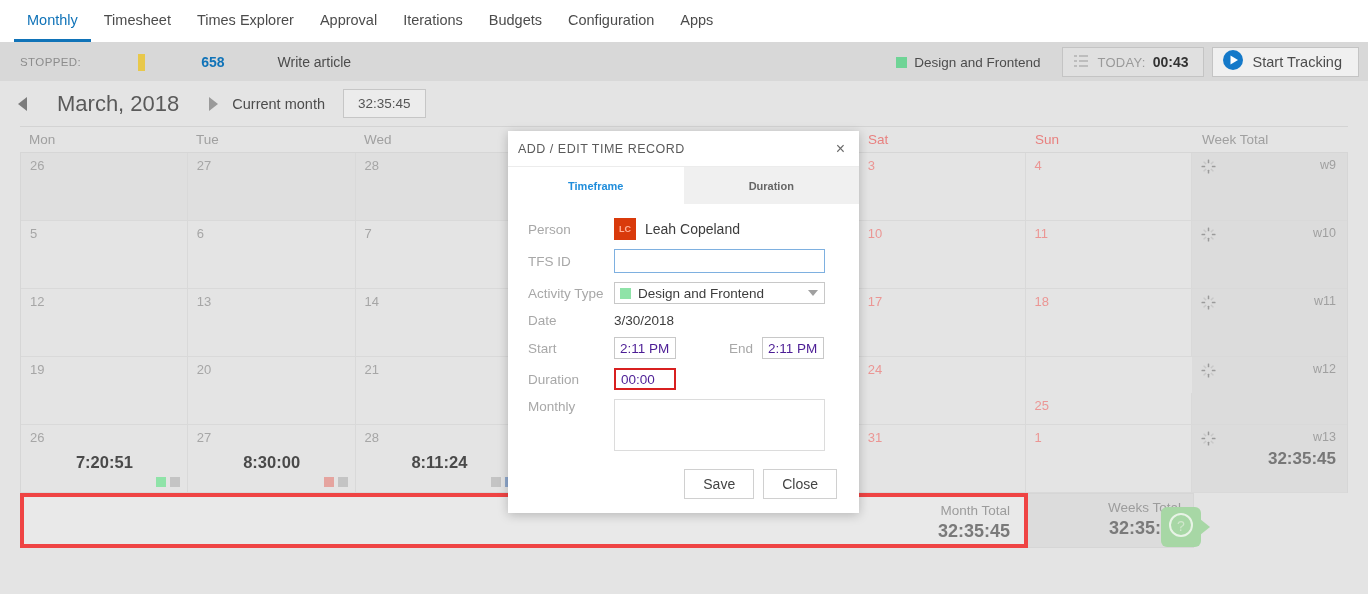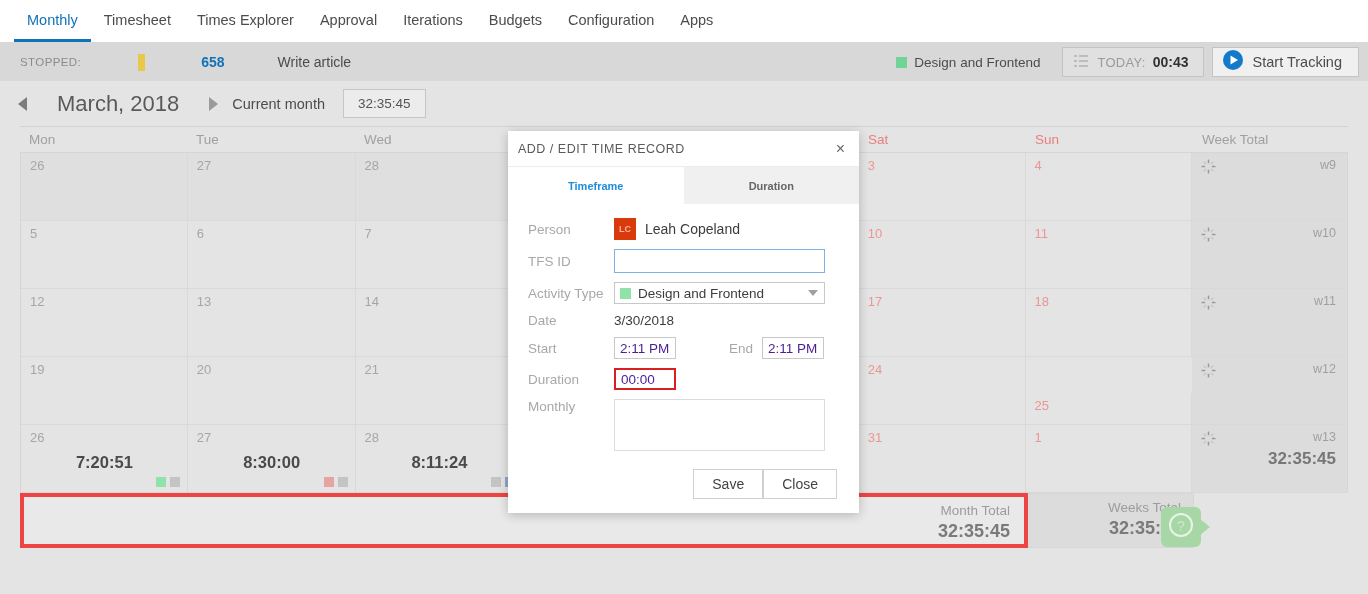--- a/index.html
+++ b/index.html
@@ -332,20 +332,21 @@
   #end-label { font-size: 13.5px; color: #a8a8a8; margin-left: 53px; margin-right: 9px; }
   #comment-box {
     width: 211px; height: 52px;
     border: 1px solid #dcdcdc;
     background: #fff;
   }
   .frow.comment { align-items: flex-start; }
   #modal-footer {
     display: flex; justify-content: flex-end;
     padding: 9px 22px 14px 0;
+    gap: 9px;
   }
   .mbtn {
     border: 1px solid #d0d0d0;
     background: #fff;
     font-size: 14px;
     color: #444;
     padding: 6px 18px;
     cursor: pointer;
     font-family: "Liberation Sans", sans-serif;
   }

